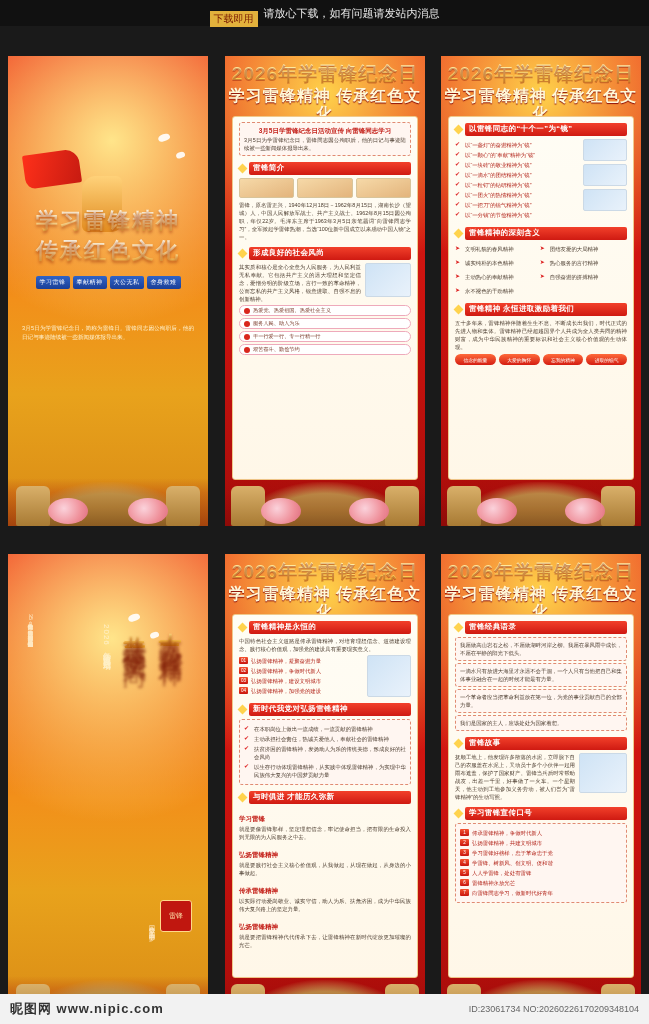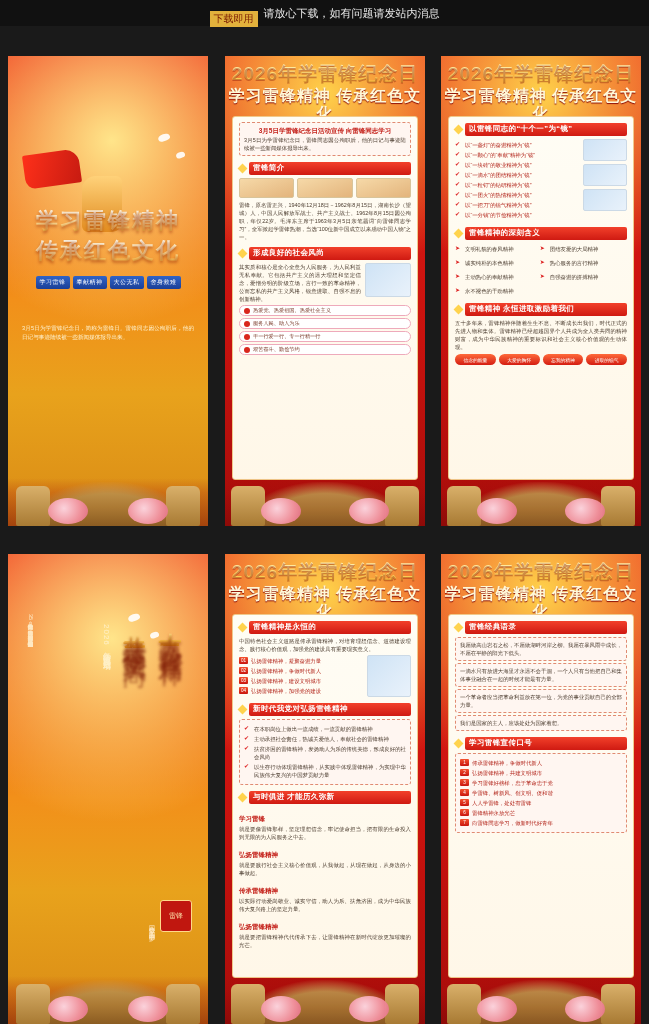--- a/index.html
+++ b/index.html
@@ -474,20 +474,32 @@
               <div class="body-txt">一滴水只有放进大海里才永远不会干涸，一个人只有当他把自己和集体事业融合在一起的时候才能最有力量。</div>
             </div>
           <div class="redbox" style="margin:2px 0">
               <div class="body-txt">一个革命者应当把革命利益放在第一位，为党的事业贡献自己的全部力量。</div>
             </div>
           <div class="redbox" style="margin:2px 0">
               <div class="body-txt">我们是国家的主人，应该处处为国家着想。</div>
             </div>
         </div>
 
+        <div class="sec">
+          <div class="sec-title">
+            <div class="dot"></div>
+            <div class="bar">
+                <b>雷锋故事</b>
+              </div>
+          </div>
+          <div style="display:flex; gap:4px;">
+            <div class="body-txt" style="flex:1">抚顺工地上，他发现许多散落的水泥，立即脱下自己的衣服盖在水泥上，又动员十多个小伙伴一起用雨布遮盖，保护了国家财产。雷锋当兵后时常帮助战友，出差一千里，好事做了一火车。一个星期天，他主动到工地参加义务劳动，被人们誉为“雷锋精神”的生动写照。</div>
+            <div class="imgbox" style="width:48px;height:40px;flex:none;"></div>
+          </div>
+        </div>
 
         <div class="sec">
           <div class="sec-title">
             <div class="dot"></div>
             <div class="bar">
                 <b>学习雷锋宣传口号</b>
               </div>
           </div>
           <div class="redbox">
             <div class="listrow">
@@ -525,14 +537,18 @@
         <div class="mono"></div>
         <div class="lion" style="left:6px;"></div>
         <div class="lion" style="right:6px;"></div>
         <div class="peony" style="left:36px;"></div>
         <div class="peony" style="right:36px;"></div>
       </div>
     </div>
 
   </div>
 
+  <div class="botbar">
+    <div class="logo">昵图网  www.nipic.com</div>
+    <div class="idtxt">ID:23061734 NO:20260226170209348104</div>
+  </div>
 
 </div>
 
 </body></html>

